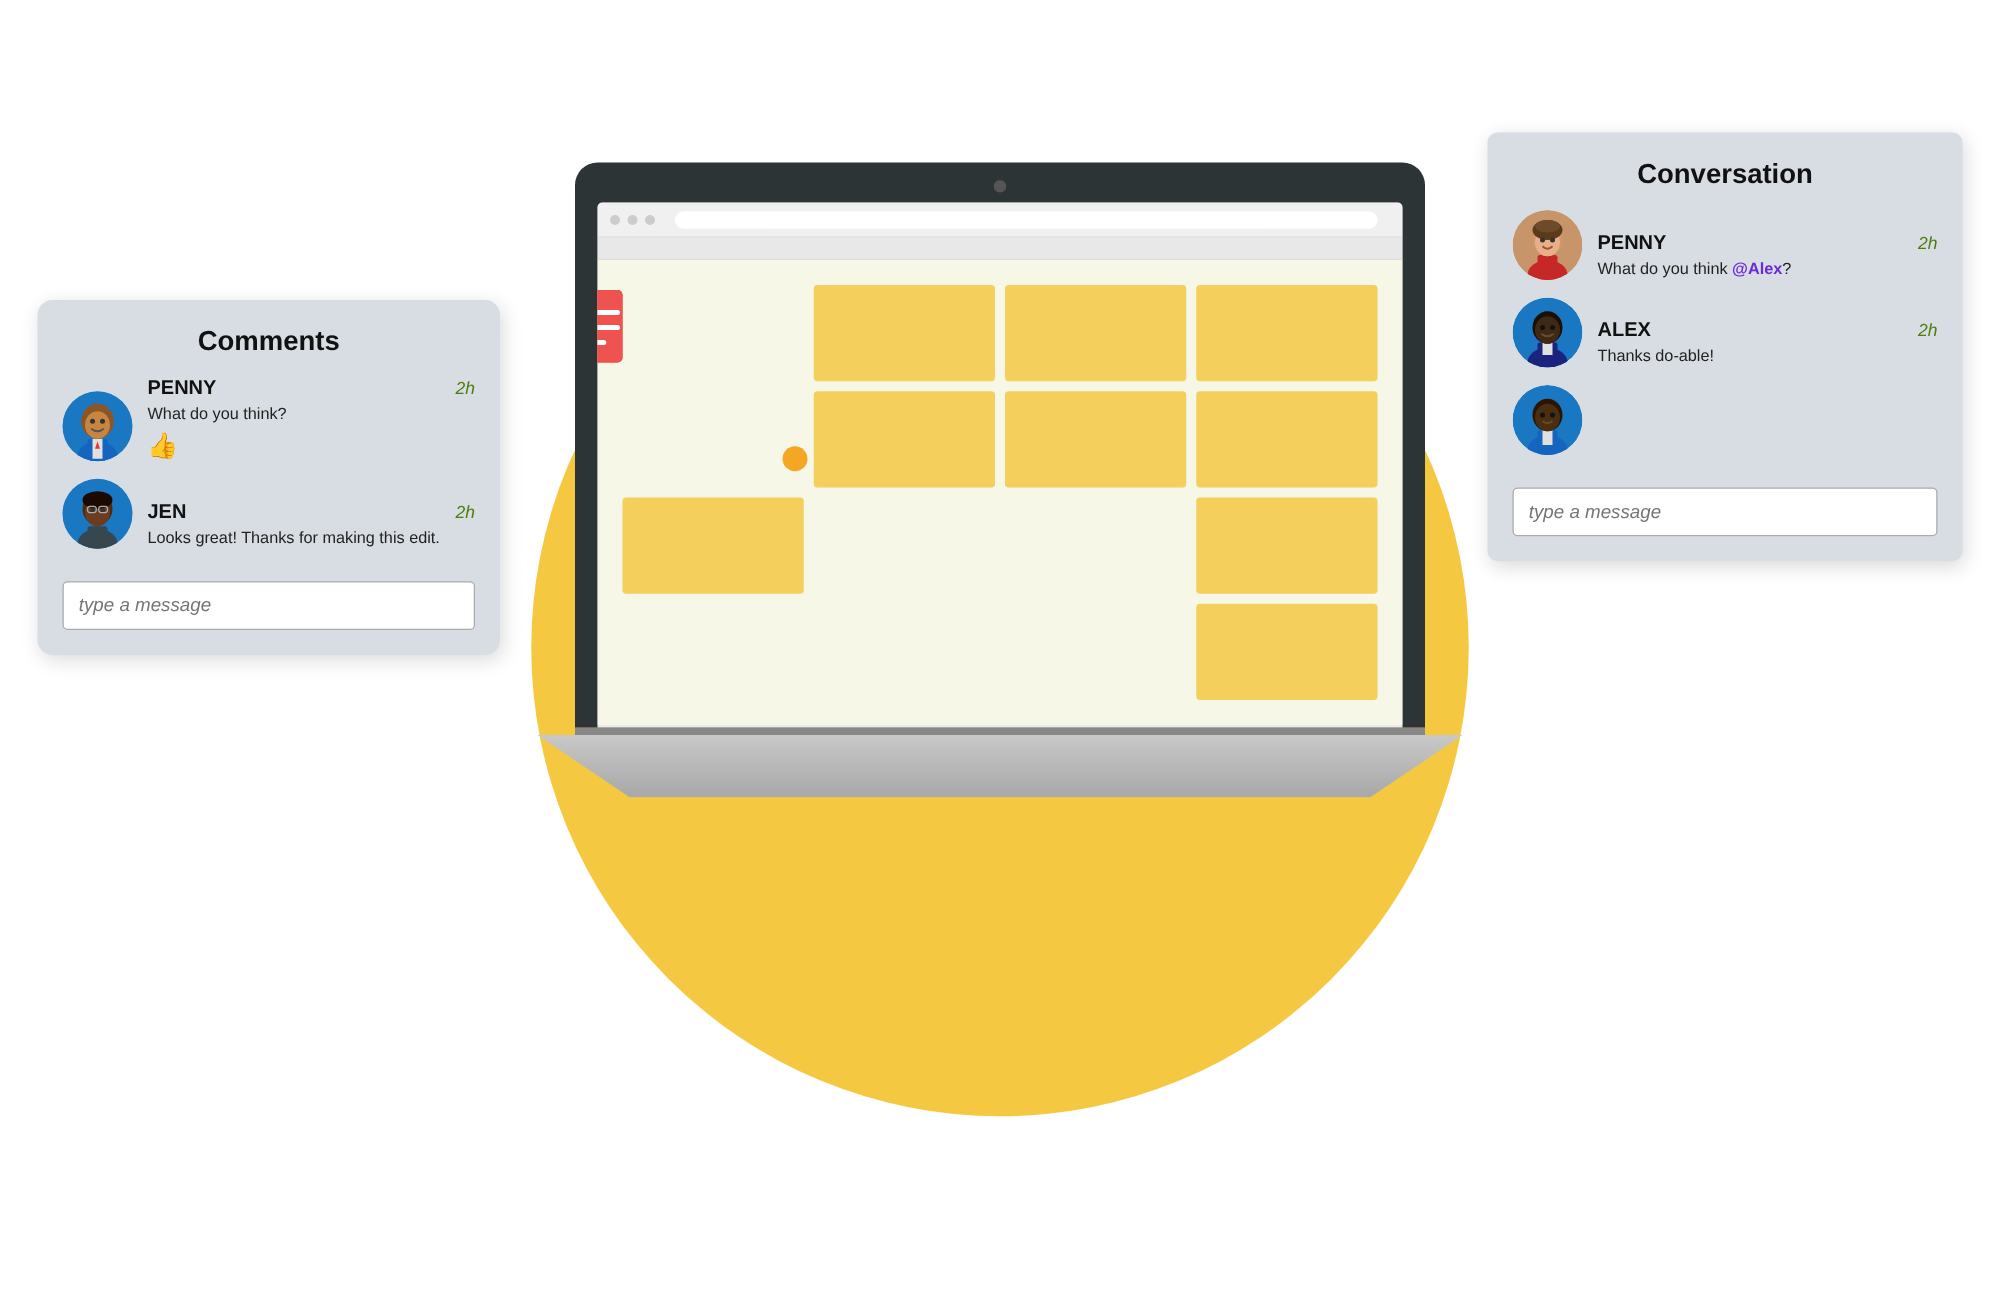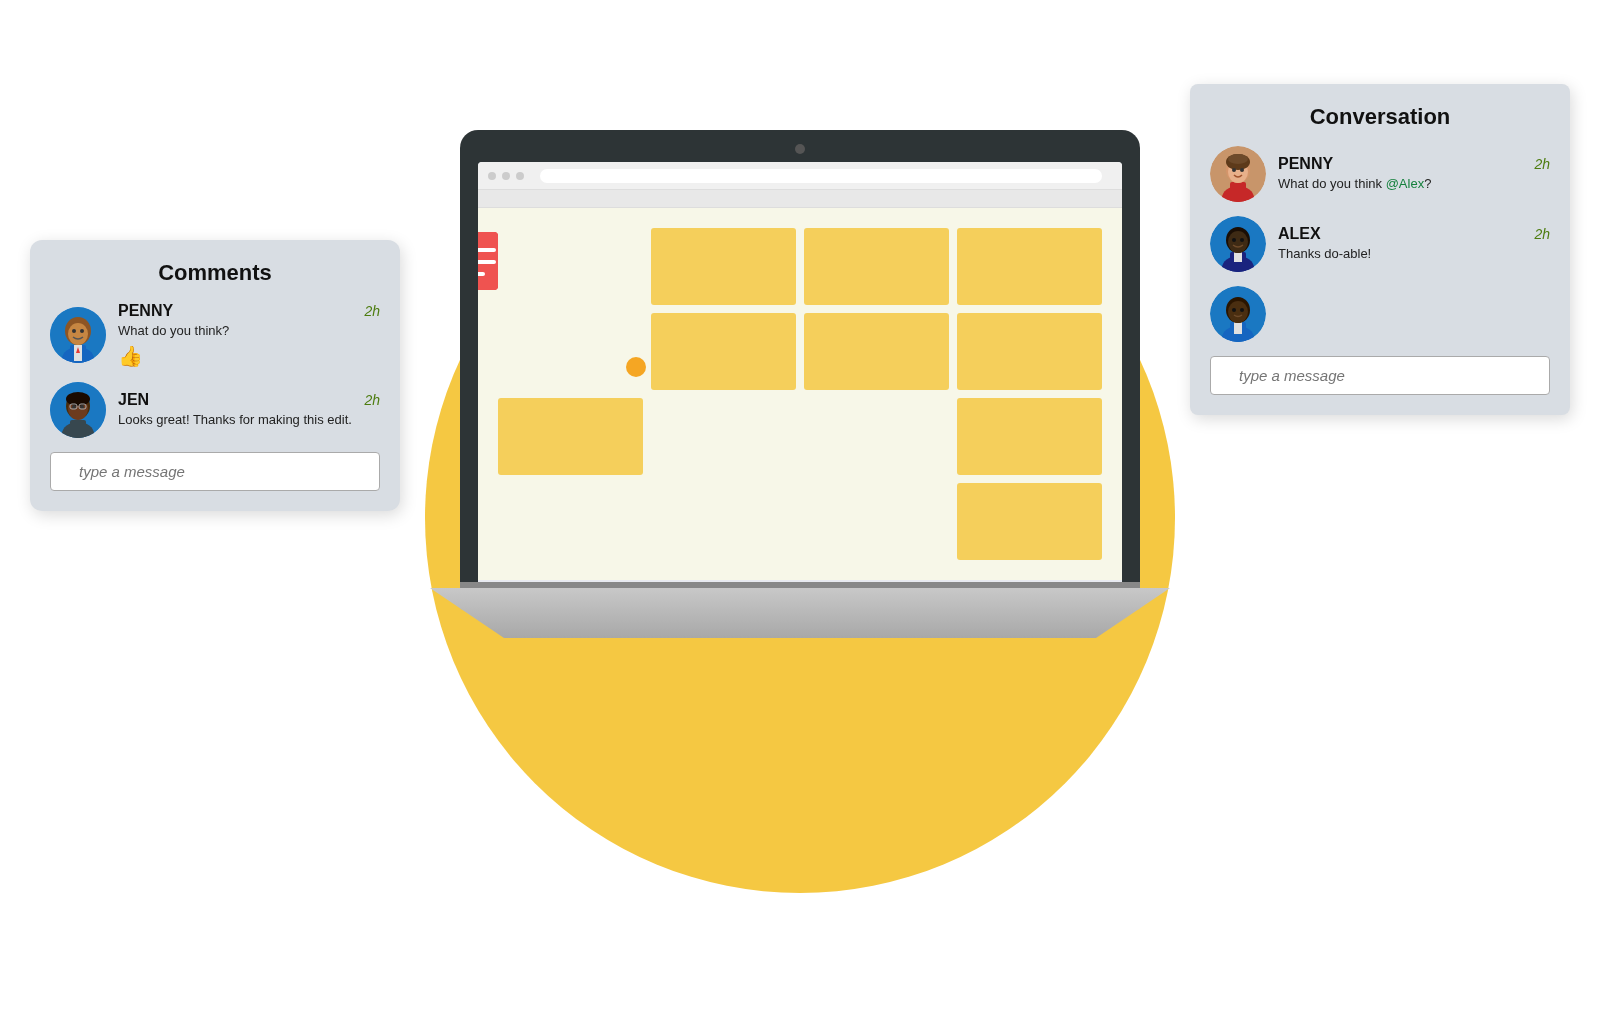--- a/index.html
+++ b/index.html
@@ -168,21 +168,21 @@
     .panel-title {
       font-size: 22px;
       font-weight: bold;
       margin-bottom: 16px;
       color: #111;
       text-align: center;
     }
 
     .comment-item {
       display: flex;
-      align-items: center;
+      align-items: flex-end;
       margin-bottom: 14px;
       gap: 12px;
       position: relative;
     }
 
     .avatar {
       width: 56px;
       height: 56px;
       border-radius: 50%;
       flex-shrink: 0;
@@ -222,55 +222,55 @@
     }
 
     .like-icon {
       font-size: 20px;
       color: #4a90d9;
       margin-top: 4px;
     }
 
     .message-input {
       width: 100%;
-      padding: 10px 28px;
+      padding: 10px 12px;
       border: 1px solid #aaa;
       border-radius: 4px;
       background: white;
       font-style: italic;
       font-size: 15px;
       color: #666;
-      margin-top: 0;
+      margin-top: 12px;
       cursor: text;
     }
 
     
     .conversation-panel {
       position: absolute;
-      top: 84px;
+      top: 106px;
       right: 30px;
       width: 380px;
       background: #d8dde3;
       border-radius: 8px;
       z-index: 10;
       padding: 20px;
       box-shadow: 2px 4px 16px rgba(0,0,0,0.15);
     }
 
     
     .avatar-steven {
       background: #3a8fd8;
     }
     .avatar-jen {
       background: #3a8fd8;
     }
 
     .mention {
-      color: #15803d;
-      font-weight: normal;
+      color: #6d28d9;
+      font-weight: bold;
     }
   </style>
 </head>
 <body>
 
 <div class="yellow-circle"></div>
 
 <div class="laptop-container">
   <div class="laptop-screen-outer">
     <div class="laptop-camera"></div>

